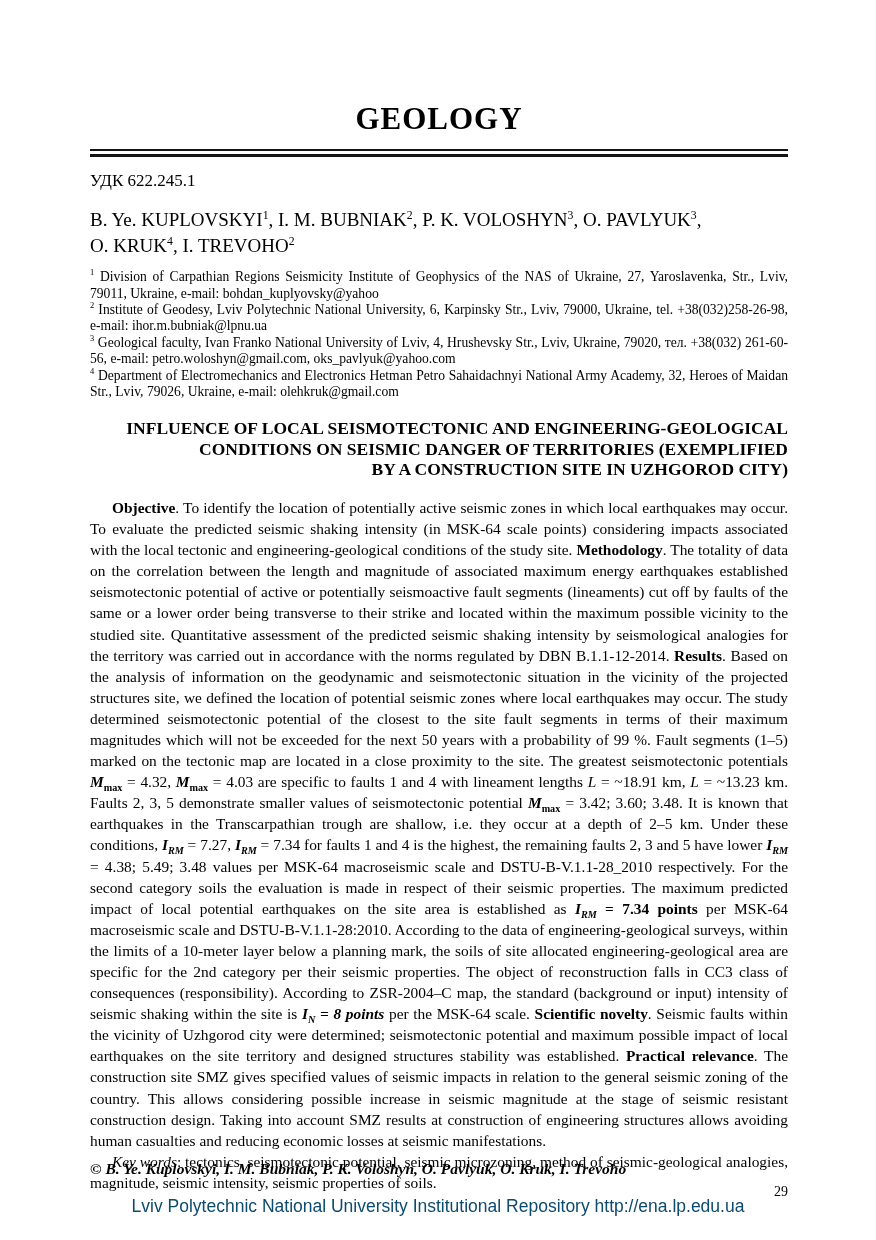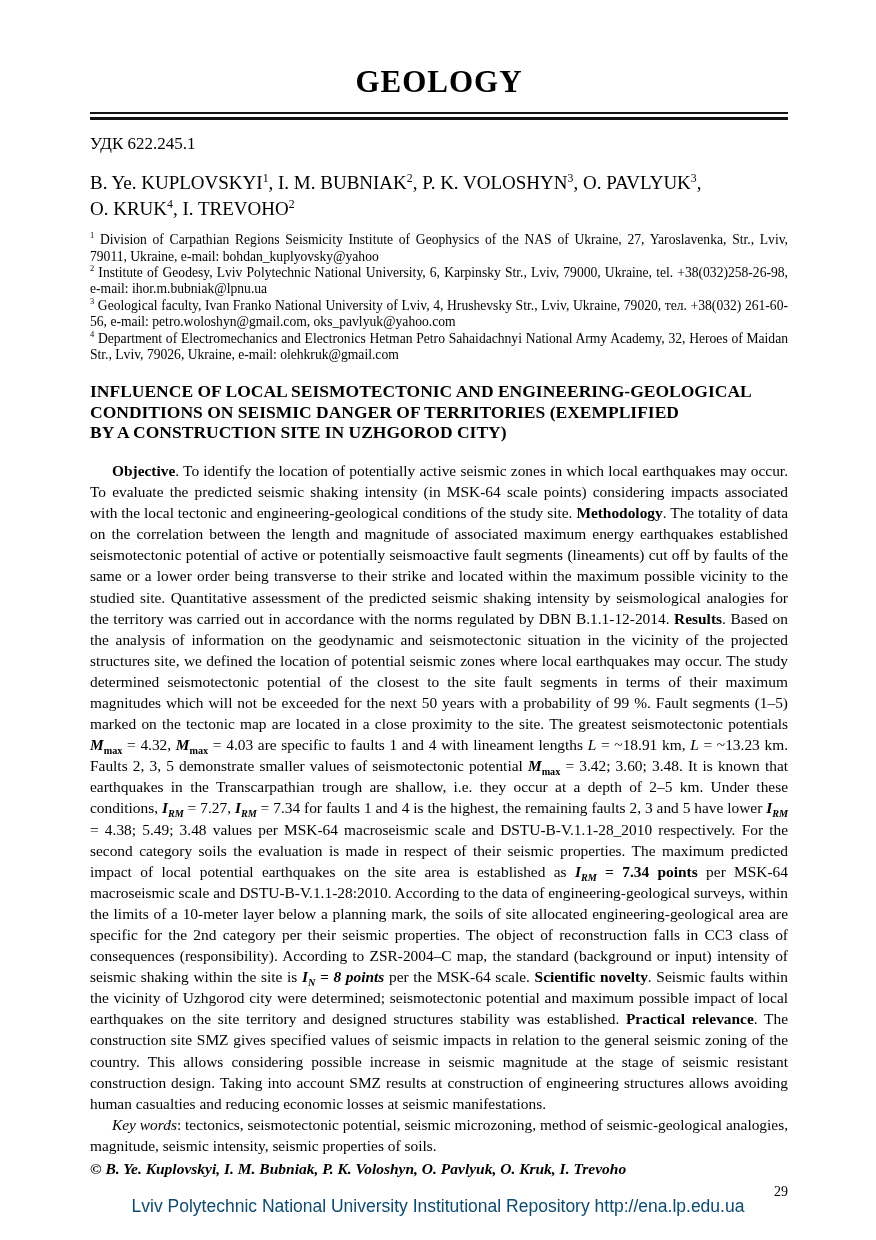--- a/index.html
+++ b/index.html
@@ -11,21 +11,21 @@
     color:#000;
     overflow:hidden;
     margin:0 auto;
   }
   .content{
     position:absolute;
     left:90px; top:0;
     width:698px;
   }
   .journal-title{
-    margin-top:63px;
+    margin-top:100px;
     text-align:center;
     font-size:31px;
     font-weight:bold;
     letter-spacing:1px;
     line-height:1.2;
   }
   .double-rule{
     margin-top:12px;
     height:8px;
     box-sizing:border-box;
@@ -50,21 +50,21 @@
     text-align:justify;
   }
   .doi-line{
     margin-top:13px;
     font-size:15.5px;
   }
   .article-title{
     margin:18px 0 0 0;
     font-size:17.5px;
     font-weight:bold;
-    text-align:left;
+    text-align:right;
     line-height:20.5px;
     white-space:pre-line;
   }
   .abstract{
     margin:17px 0 0 0;
     font-size:15.4px;
     line-height:21.1px;
     text-align:justify;
     text-indent:22px;
   }

